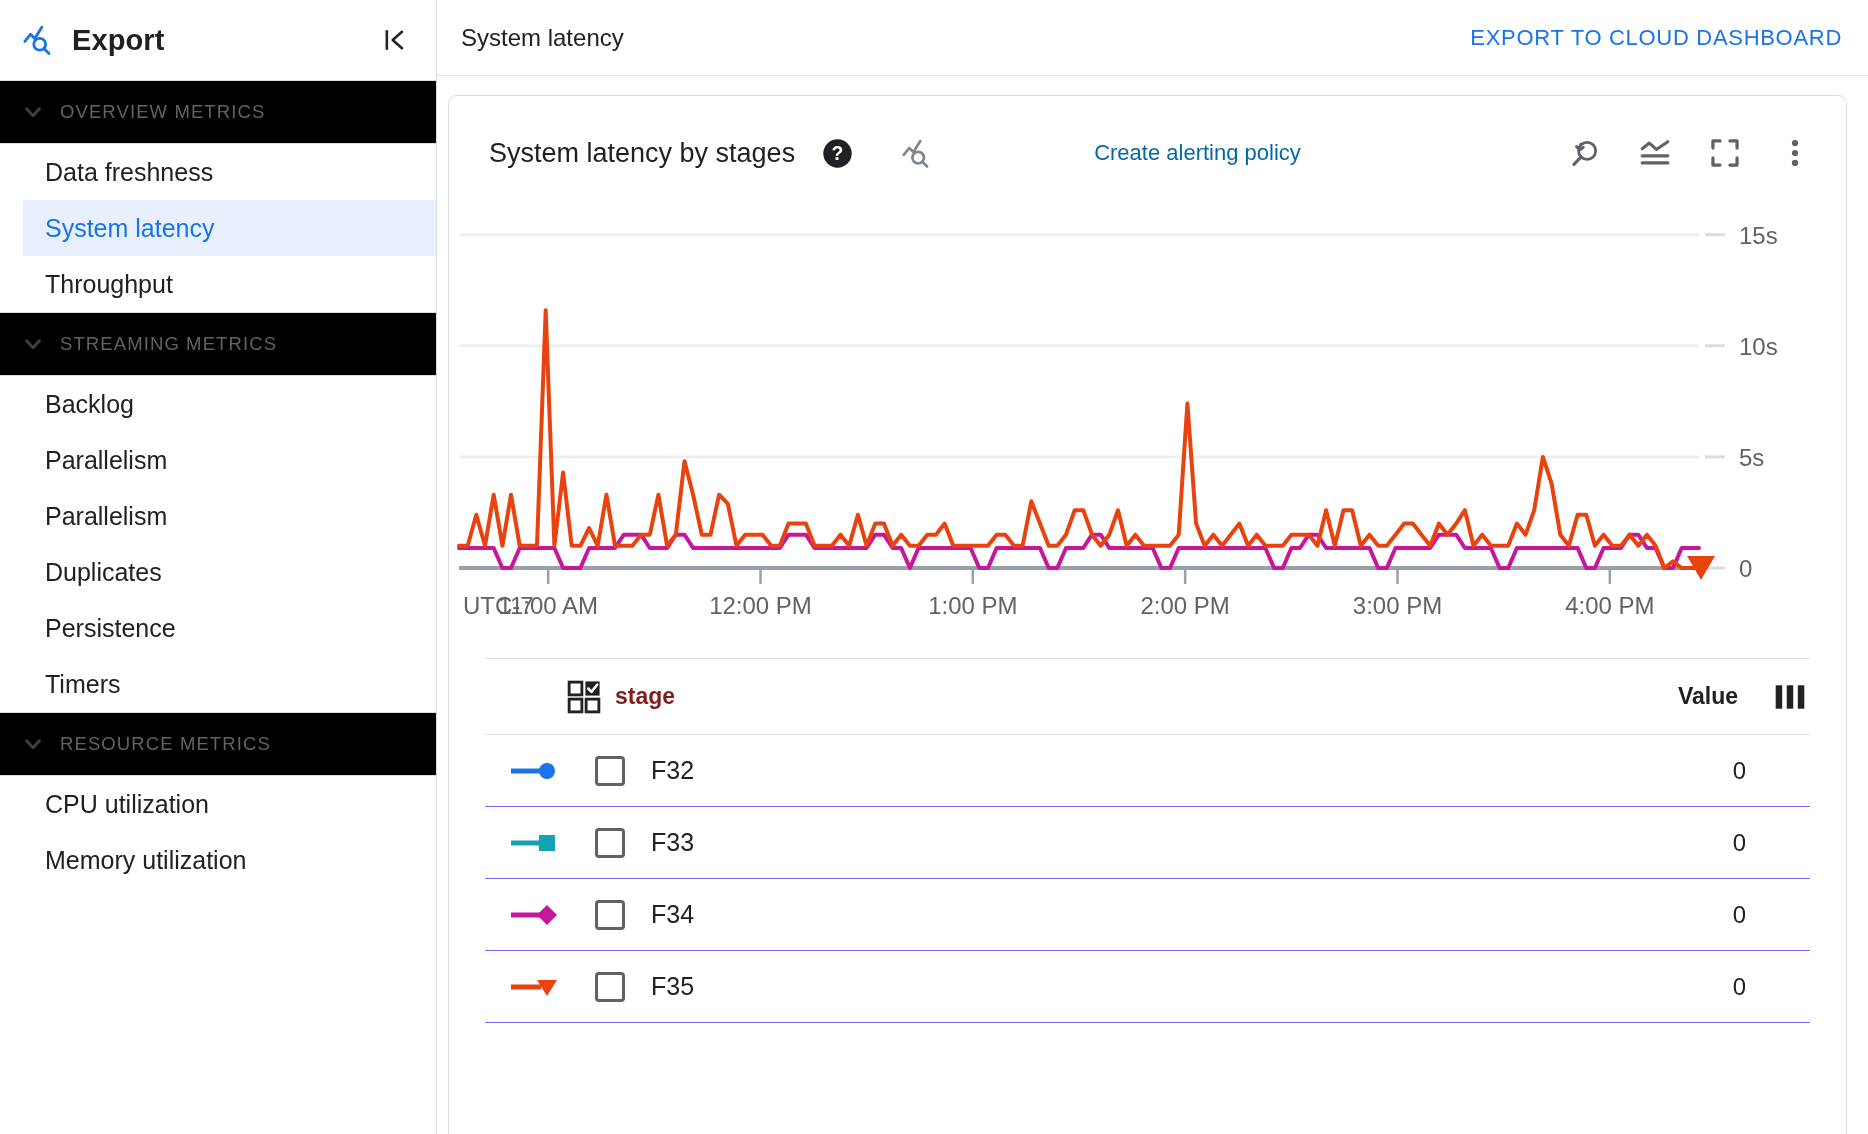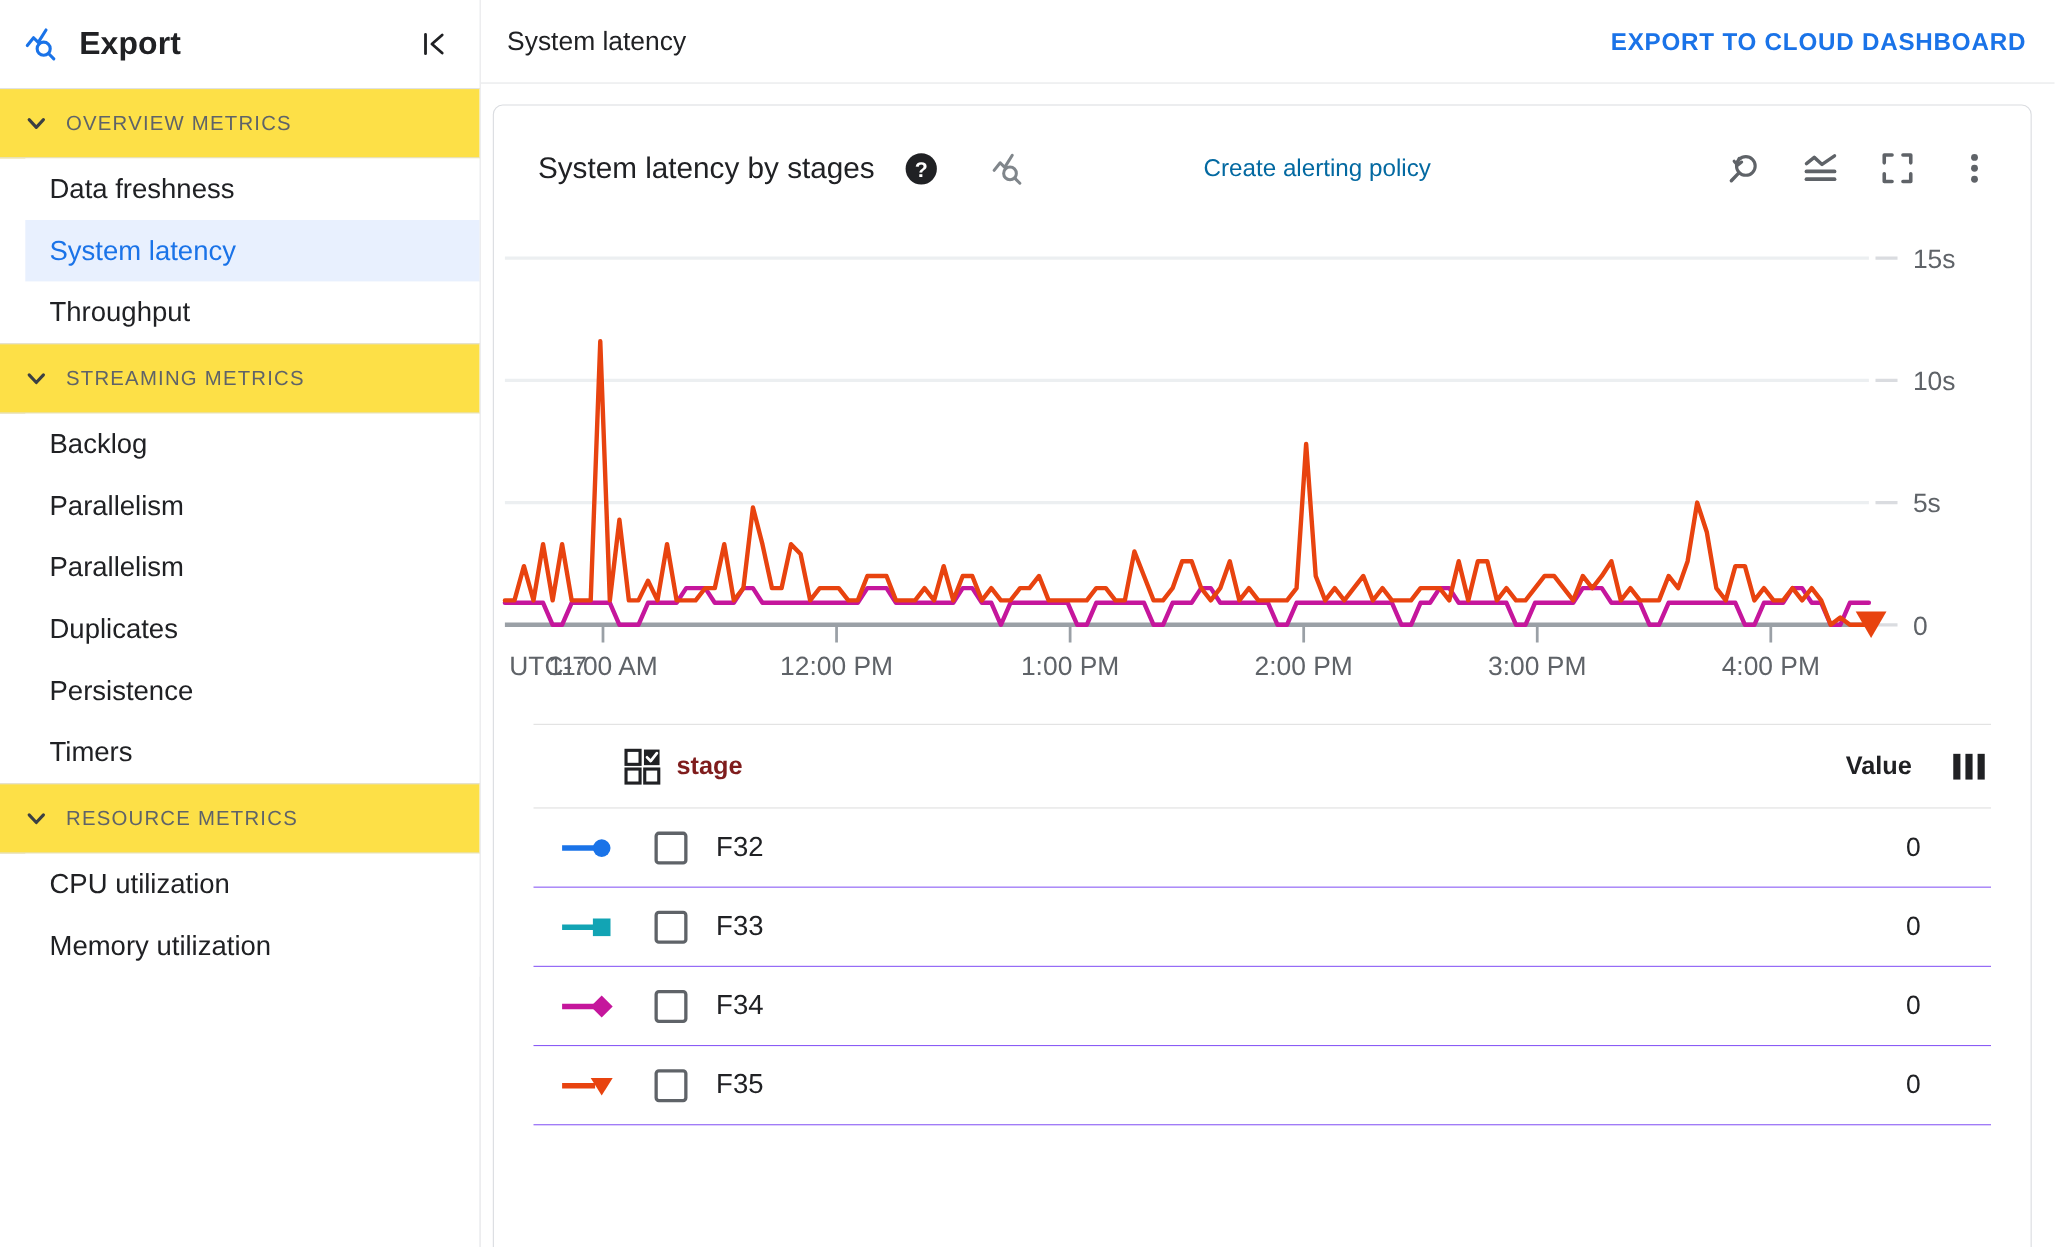--- a/index.html
+++ b/index.html
@@ -33,21 +33,21 @@
     letter-spacing: 0.1px; flex: 1 1 auto;
   }
   .collapse-btn {
     width: 34px; height: 34px; flex: 0 0 34px;
     display: flex; align-items: center; justify-content: center;
     cursor: pointer;
   }
 
   .sidebar-section {
     height: 64px;
-    background: #fde047;
+    background: #000000;
     border-top: 1px solid #e0e2e4;
     border-bottom: 1px solid #e0e2e4;
     display: flex; align-items: center;
     padding-left: 20px;
     cursor: pointer;
   }
   .sidebar-section .chev { width: 26px; height: 26px; margin-right: 14px; flex:0 0 26px; }
   .sidebar-section-label {
     font-size: 18.5px; letter-spacing: 1.1px; color: #5f6368; font-weight: 400;
   }
@@ -68,21 +68,21 @@
   }
   .main-header {
     height: 76px;
     display: flex; align-items: center;
     padding: 0 26px 0 24px;
     border-bottom: 1px solid #e4e6e8;
   }
   .main-title { font-size: 24px; color: #202124; font-weight: 400; }
   .export-link {
     margin-left: auto;
-    font-size: 22px; font-weight: 700; color: #1a73e8;
+    font-size: 22px; font-weight: 400; color: #1a73e8;
     letter-spacing: 0.7px; cursor: pointer; text-transform: uppercase;
   }
 
   .card {
     margin: 19px 21px 0 11px;
     border: 1px solid #dadce0;
     border-radius: 9px;
     background: #fff;
     height: 1100px;
   }

